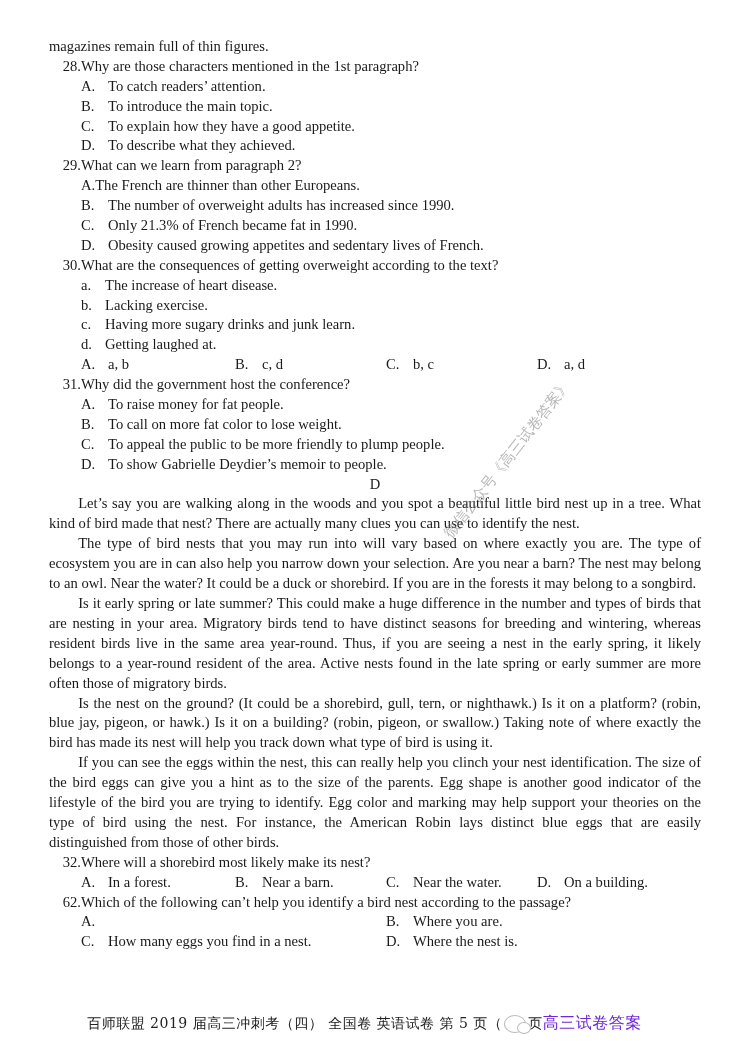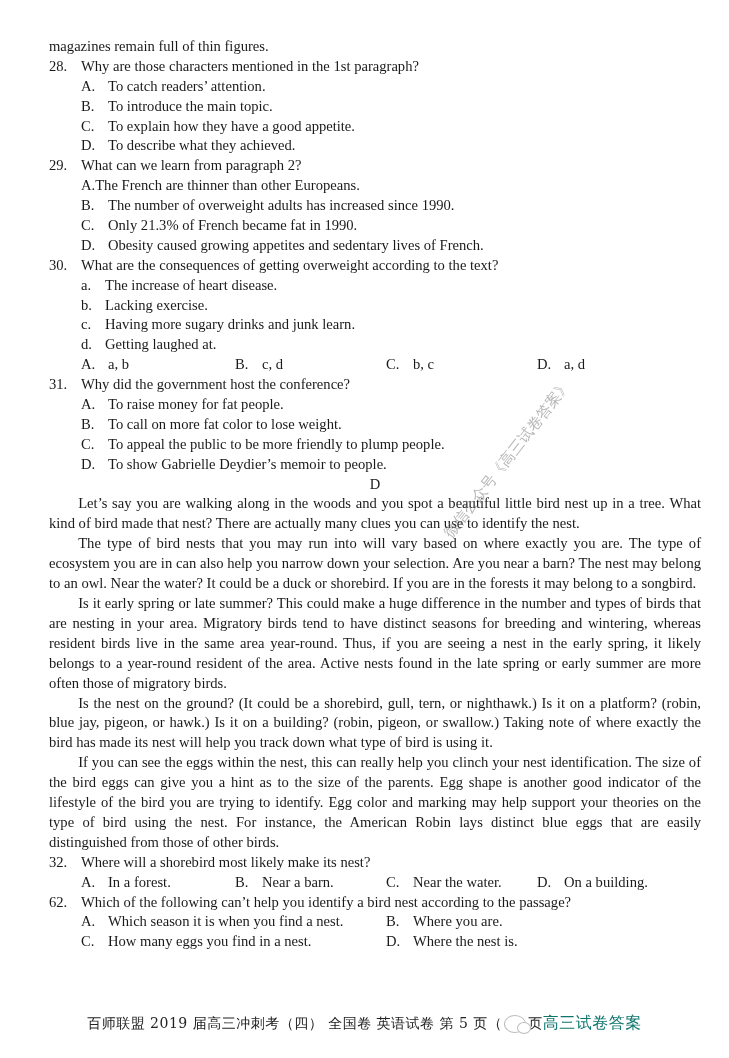--- a/index.html
+++ b/index.html
@@ -1,35 +1,35 @@
 <!DOCTYPE html>
 <html><head>
 <meta charset="utf-8">
 <style>
   html, body { margin:0; padding:0; background:#ffffff; }
   body { width:729px; height:1058px; position:relative; overflow:hidden;
          font-family:"Liberation Serif", "DejaVu Serif", serif; color:#1a1a1a; }
   .page { position:absolute; left:49px; top:29px; width:652px; font-size:14.6px; line-height:19.9px;margin-top:8px; }
   .line { white-space:nowrap; height:19.9px; }
-  .q { display:flex; }
+  .q { display:flex;text-align:right; }
   .q .num { width:32px; }
   .opt { padding-left:32px; display:flex; }
   .opt .let { width:27px; }
   .sub .let { width:24px; }
   .row4 { padding-left:32px; display:flex; }
   .row4 .cell { display:flex; }
   .row4 .cell .let { width:27px; }
   .row2 { padding-left:32px; display:flex; }
   .row2 .cell { display:flex; }
   .row2 .cell .let { width:27px; }
   .section { text-align:center; height:19.9px; }
   .para { text-align:justify; text-align-last:left; text-indent:2em; white-space:normal; }
   .footer { position:absolute; left:0; width:729px; top:1013px; font-size:14px; text-align:center;
             font-family:"DejaVu Serif", serif; color:#222; letter-spacing:0.5px; }
-  .footer .brand { color:#0f766e; font-family:"DejaVu Sans", sans-serif; font-size:16px; }
+  .footer .brand { color:#6d28d9; font-family:"DejaVu Sans", sans-serif; font-size:16px; }
   .wm { position:absolute; left:440px; top:530px; transform:rotate(-52deg); transform-origin:left top;
         font-family:"DejaVu Sans", sans-serif; font-size:15px; color:rgba(120,120,120,0.55); white-space:nowrap; }
   .wechat-icon { display:inline-block; width:20px; height:16px; border:1px solid #bbb; border-radius:50%; vertical-align:middle; margin:0 2px; position:relative; }
   .wechat-icon::after { content:""; position:absolute; right:-6px; top:6px; width:12px; height:10px; border:1px solid #bbb; border-radius:50%; background:#fff; }
 </style>
 </head>
 <body>
 
 <div class="page">
   <div class="line">magazines remain full of thin figures.</div>
@@ -166,21 +166,20 @@
       </div>
   </div>
 
   <div class="line q">
     <span class="num">62.</span>
     <span>Which of the following can’t help you identify a bird nest according to the passage?</span>
   </div>
   <div class="line row2">
     <div class="cell" style="width:305px">
         <span class="let">A.</span>
-        <span>Which season it is when you find a nest.</span>
       </div>
     <div class="cell">
         <span class="let">B.</span>
         <span>Where you are.</span>
       </div>
   </div>
   <div class="line row2">
     <div class="cell" style="width:305px">
         <span class="let">C.</span>
         <span>How many eggs you find in a nest.</span>

